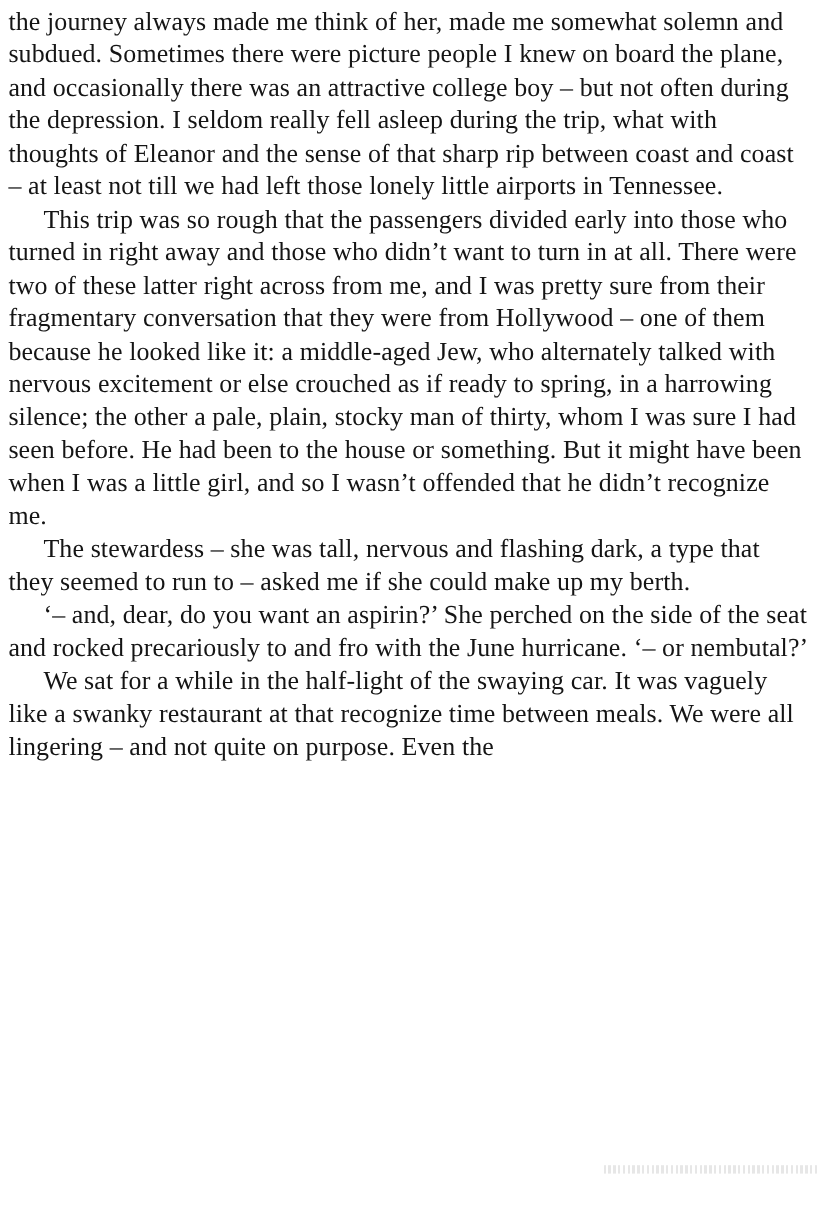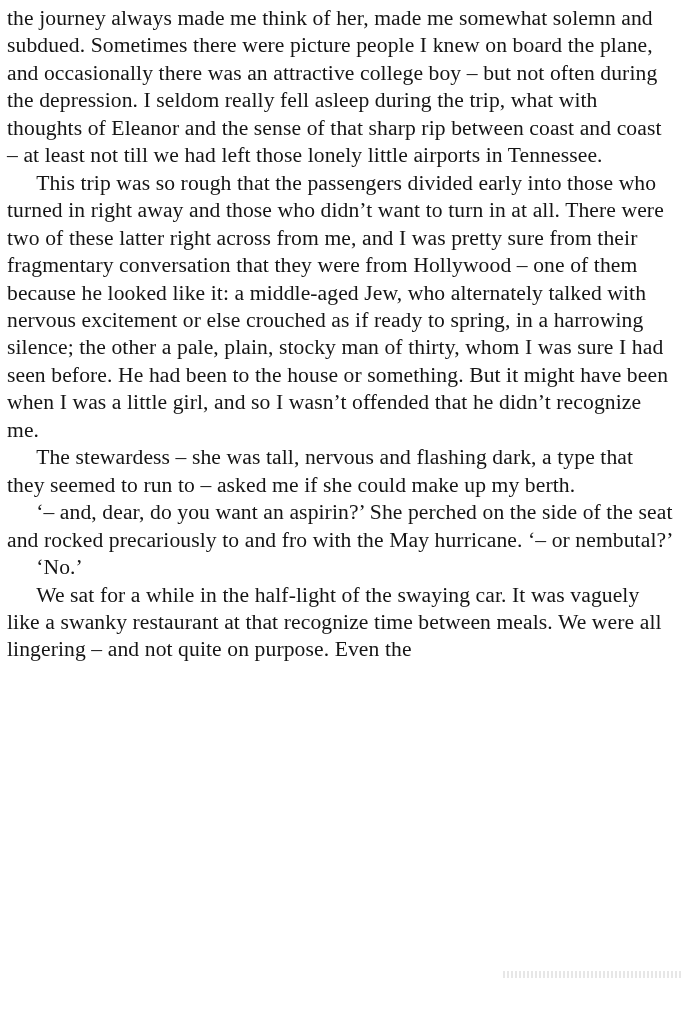--- a/index.html
+++ b/index.html
@@ -44,17 +44,16 @@
     pointer-events: none;
   }
 </style>
 </head>
 <body>
 
 <div class="page">
   <p class="no-indent">the journey always made me think of her, made me somewhat solemn and subdued. Sometimes there were picture people I knew on board the plane, and occasionally there was an attractive college boy – but not often during the depression. I seldom really fell asleep during the trip, what with thoughts of Eleanor and the sense of that sharp rip between coast and coast – at least not till we had left those lonely little airports in Tennessee.</p>
   <p>This trip was so rough that the passengers divided early into those who turned in right away and those who didn’t want to turn in at all. There were two of these latter right across from me, and I was pretty sure from their fragmentary conversation that they were from Hollywood – one of them because he looked like it: a middle-aged Jew, who alternately talked with nervous excitement or else crouched as if ready to spring, in a harrowing silence; the other a pale, plain, stocky man of thirty, whom I was sure I had seen before. He had been to the house or something. But it might have been when I was a little girl, and so I wasn’t offended that he didn’t recognize me.</p>
   <p>The stewardess – she was tall, nervous and flashing dark, a type that they seemed to run to – asked me if she could make up my berth.</p>
-  <p>‘– and, dear, do you want an aspirin?’ She perched on the side of the seat and rocked precariously to and fro with the May hurricane. ‘– or nembutal?’</p>
-  <p>‘No.’</p>
+  <p>‘– and, dear, do you want an aspirin?’ She perched on the side of the seat and rocked precariously to and fro with the June hurricane. ‘– or nembutal?’</p>
   <p>We sat for a while in the half-light of the swaying car. It was vaguely like a swanky restaurant at that recognize time between meals. We were all lingering – and not quite on purpose. Even the</p>
   <div class="watermark"></div>
 </div>
 
 </body></html>

